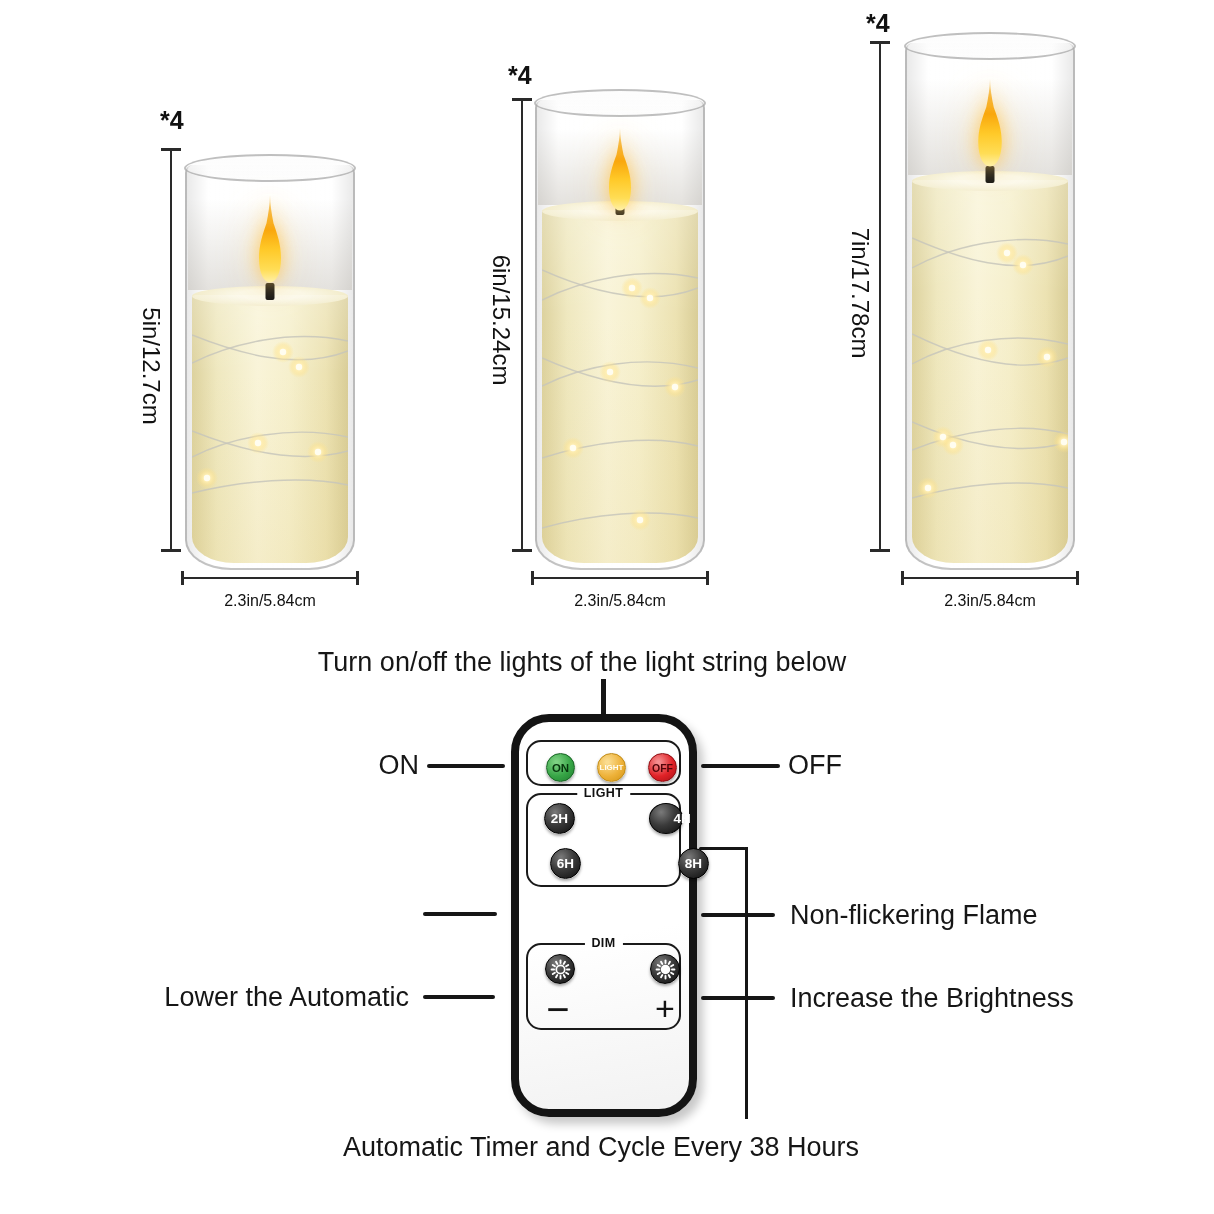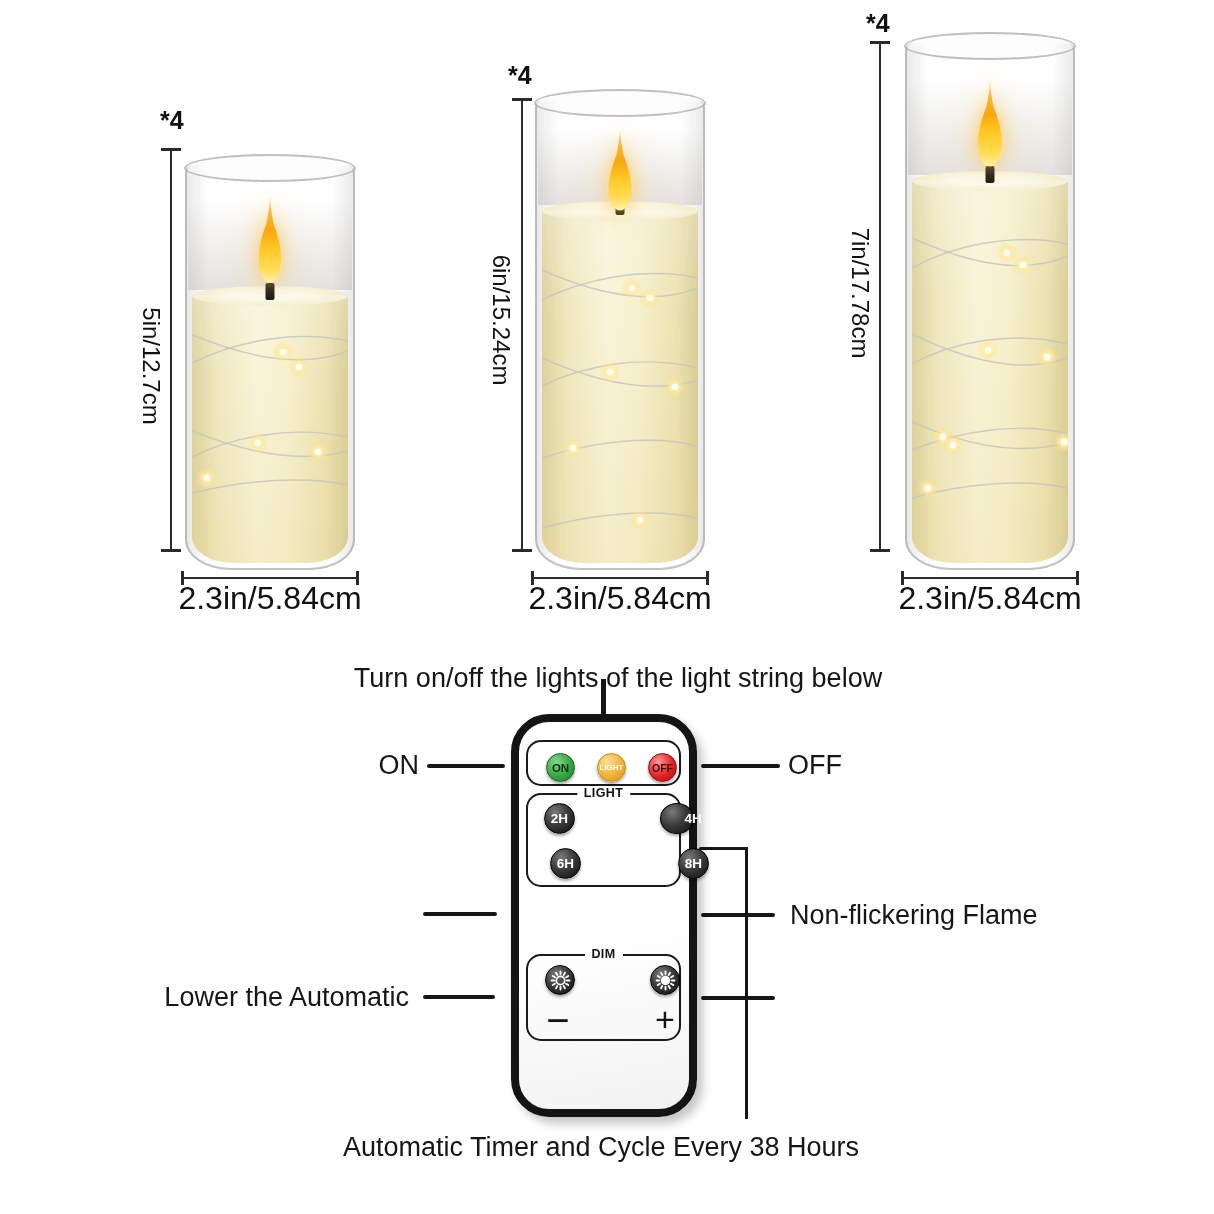--- a/index.html
+++ b/index.html
@@ -60,26 +60,26 @@
     transform:translate(-50%,-50%) rotate(90deg);}
   #hlabel1{left:151px;top:366px;} #hlabel2{left:501px;top:320px;} #hlabel3{left:860px;top:293px;}
 
   .hdim{position:absolute;height:2px;background:#2a2a2a;}
   .hdim::before,.hdim::after{content:"";position:absolute;top:-6px;width:3px;height:14px;background:#2a2a2a;}
   .hdim::before{left:-1px;} .hdim::after{right:-1px;}
   #hdim1{left:182px;top:577px;width:176px;}
   #hdim2{left:532px;top:577px;width:176px;}
   #hdim3{left:902px;top:577px;width:176px;}
 
-  .wlabel{position:absolute;font-size:32px;white-space:nowrap;color:#111;transform:translateX(-50%);}
+  .wlabel{position:absolute;font-size:16px;white-space:nowrap;color:#111;transform:translateX(-50%);margin-top:12px;}
   #wlabel1{left:270px;top:580px;} #wlabel2{left:620px;top:580px;} #wlabel3{left:990px;top:580px;}
 
   
   .caption{position:absolute;font-size:27px;white-space:nowrap;transform:translateX(-50%);color:#161616;}
-  #topCaption{left:618px;top:647px;margin-top:16px;}
+  #topCaption{left:582px;top:647px;}
   #bottomCaption{left:601px;top:1132px;}
 
   .sideLabel{position:absolute;font-size:27px;white-space:nowrap;color:#161616;}
   .sideLabel.r{transform:translate(-100%,-50%);} .sideLabel.l{transform:translateY(-50%);}
   #lblOn{left:419px;top:765px;} #lblOff{left:788px;top:765px;}
   #lblFlicker{left:416px;top:915px;} #lblNonflicker{left:790px;top:915px;}
   #lblLower{left:409px;top:997px;} #lblIncrease{left:790px;top:998px;}
 
   .aline{position:absolute;height:4px;background:#161616;border-radius:2px;}
   #lineOn{left:427px;top:764px;width:78px;}
@@ -94,36 +94,36 @@
 
   
   #remote{position:absolute;left:511px;top:714px;width:186px;height:403px;box-sizing:border-box;
     background:linear-gradient(170deg,#ffffff 55%,#f2f2f2);border:8px solid #141414;border-radius:38px;
     box-shadow:6px 7px 10px rgba(0,0,0,.22);}
   .rc-group{position:absolute;left:7px;width:155px;box-sizing:border-box;
     border:2px solid #1a1a1a;border-radius:15px;background:transparent;}
   #rcPower{top:18px;height:46px;}
   #rcTimer{top:71px;height:94px;}
   #rcMode{top:169px;height:45px;}
-  #rcDim{top:232px;height:87px;}
+  #rcDim{top:221px;height:87px;}
   .legend{position:absolute;top:-9px;left:50%;transform:translateX(-50%);
     background:#fff;padding:0 7px;font-size:12.5px;font-weight:bold;letter-spacing:.4px;color:#111;white-space:nowrap;}
 
   .rc-btn{position:absolute;border-radius:50%;display:flex;align-items:center;justify-content:center;
     padding:0;margin:0;font-family:inherit;font-weight:bold;cursor:pointer;
     box-shadow:0 2px 3px rgba(0,0,0,.35);}
   .btn-on{left:18px;top:11px;width:29px;height:29px;font-size:11.5px;color:#07350d;
     background:radial-gradient(circle at 35% 30%,#7ed183 5%,#37a546 55%,#1f7d2e 100%);border:1px solid #166322;}
   .btn-light{left:69px;top:11px;width:29px;height:29px;font-size:8px;color:#fffdf2;
     background:radial-gradient(circle at 35% 30%,#fadc90 5%,#eeb23a 55%,#d29312 100%);border:1px solid #c08a14;}
   .btn-off{left:120px;top:11px;width:29px;height:29px;font-size:10.5px;color:#510509;
     background:radial-gradient(circle at 35% 30%,#f58f90 5%,#e02227 55%,#a90f15 100%);border:1px solid #8e0b10;}
   .btn-black{background:radial-gradient(circle at 35% 28%,#7a7a7a 0%,#3b3b3b 45%,#0c0c0c 100%);
     color:#fff;border:1px solid #000;}
-  #btn2h{left:16px;top:8px;}  #btn4h{left:132px;top:8px;padding-left:32px;}
+  #btn2h{left:16px;top:8px;}  #btn4h{left:121px;top:8px;padding-left:32px;}
   #btn6h{left:22px;top:53px;} #btn8h{left:132px;top:53px;margin-left:18px;}
   #btn2h,#btn4h,#btn6h,#btn8h{width:31px;height:31px;font-size:13.5px;}
   #btnCandle{left:16px;top:6px;width:32px;height:32px;font-size:9px;}
   #btnLightMode{left:121px;top:6px;width:32px;height:32px;font-size:11px;}
   #btnDimDown{left:17px;top:9px;width:30px;height:30px;}
   #btnDimUp{left:122px;top:9px;width:30px;height:30px;}
   .sym{position:absolute;color:#141414;transform:translate(-50%,-50%);line-height:1;}
   #symMinus{left:30px;top:64px;font-size:40px;}
   #symPlus{left:137px;top:63px;font-size:34px;}
 </style>
@@ -309,20 +309,21 @@
   <div class="aline" id="lineOn"></div>
   <div class="sideLabel l" id="lblOff">OFF</div>
   <div class="aline" id="lineOff"></div>
 
   <div class="aline" id="lineFlicker"></div>
   <div class="sideLabel l" id="lblNonflicker">Non-flickering Flame</div>
   <div class="aline" id="lineNonflicker"></div>
 
   <div class="sideLabel r" id="lblLower">Lower the Automatic</div>
   <div class="aline" id="lineLower"></div>
+  <div class="sideLabel l" id="lblIncrease">Increase the Brightness</div>
   <div class="aline" id="lineIncrease"></div>
 
   <div class="aline" id="stubTimer"></div>
   <div id="vlineTimer"></div>
   <div class="caption" id="bottomCaption">Automatic Timer and Cycle Every 38 Hours</div>
 
   <div id="remote">
 
     <div class="rc-group" id="rcPower">
       <button class="rc-btn btn-on">ON</button>

